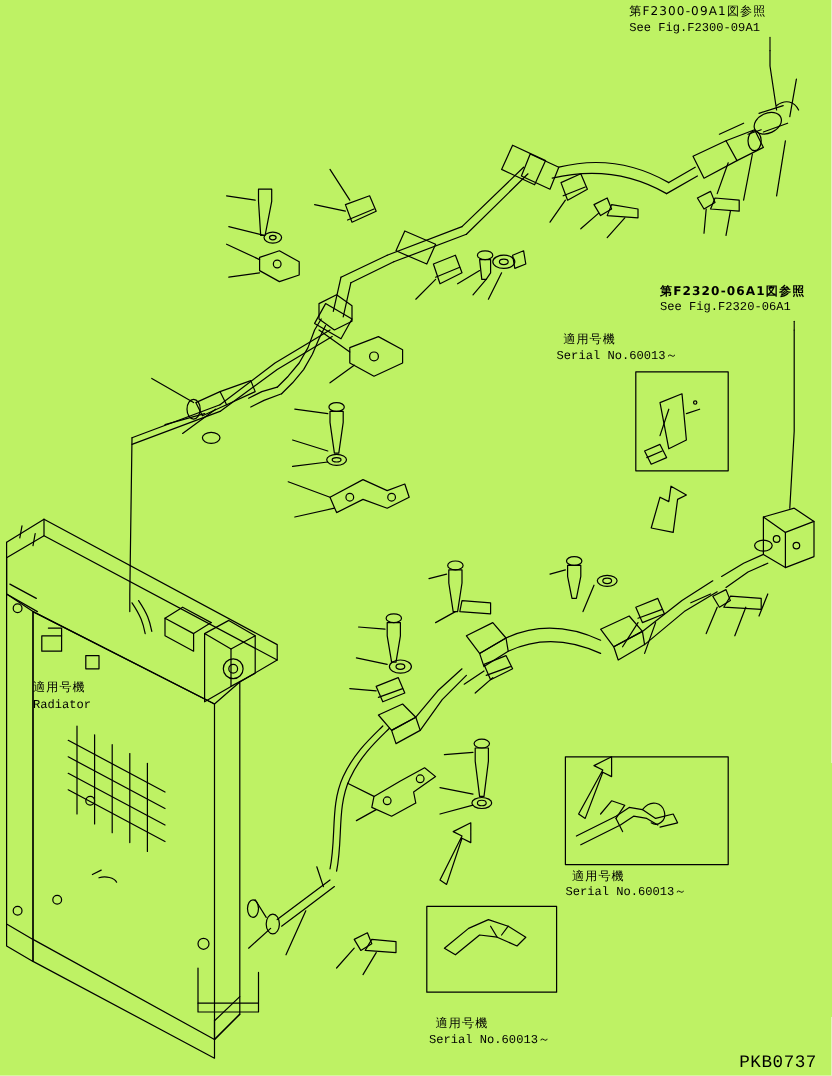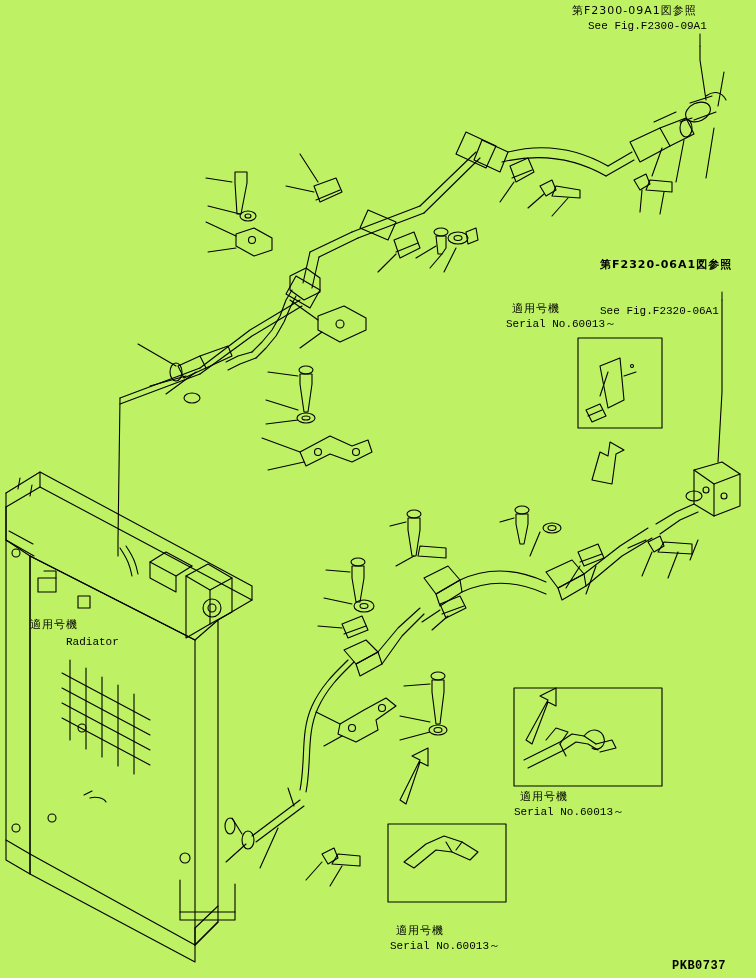--- a/index.html
+++ b/index.html
@@ -374,32 +374,32 @@
       </g>
 
       <g>
         <path d="M700 46 L700 34" stroke-width="1"></path>
         <path d="M722 300 L722 292" stroke-width="1"></path>
       </g>
     </g>
   </svg>
 
   <div class="lbl jp" style="left:572px; top:4px;">第F2300-09A1図参照</div>
-  <div class="lbl" style="left:588px; top:20px;">See Fig.F2300-09A1</div>
+  <div class="lbl" style="left:572px; top:20px;">See Fig.F2300-09A1</div>
 
   <div class="lbl jp" style="left:600px; top:258px;font-weight:bold;">第F2320-06A1図参照</div>
-  <div class="lbl" style="left:600px; top:274px;margin-top:31px;">See Fig.F2320-06A1</div>
+  <div class="lbl" style="left:600px; top:274px;">See Fig.F2320-06A1</div>
 
   <div class="lbl jp" style="left:512px; top:302px;">適用号機</div>
   <div class="lbl" style="left:506px; top:318px;">Serial No.60013～</div>
 
   <div class="lbl jp" style="left:520px; top:790px;">適用号機</div>
   <div class="lbl" style="left:514px; top:806px;">Serial No.60013～</div>
 
   <div class="lbl jp" style="left:396px; top:924px;">適用号機</div>
   <div class="lbl" style="left:390px; top:940px;">Serial No.60013～</div>
 
   <div class="lbl jp" style="left:30px; top:618px;">適用号機</div>
-  <div class="lbl" style="left:30px; top:636px;padding-left:36px;">Radiator</div>
-
-  <div class="lbl" style="left:672px; top:960px; font-size:12px; letter-spacing:0.5px;font-weight:bold;">PKB0737</div>
+  <div class="lbl" style="left:30px; top:636px;">Radiator</div>
+
+  <div class="lbl" style="left:672px; top:960px; font-size:16px; letter-spacing:0.5px;">PKB0737</div>
 
 </div>
 
 </body></html>

